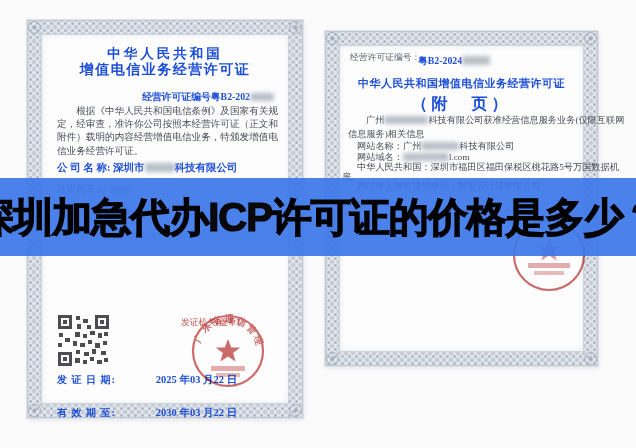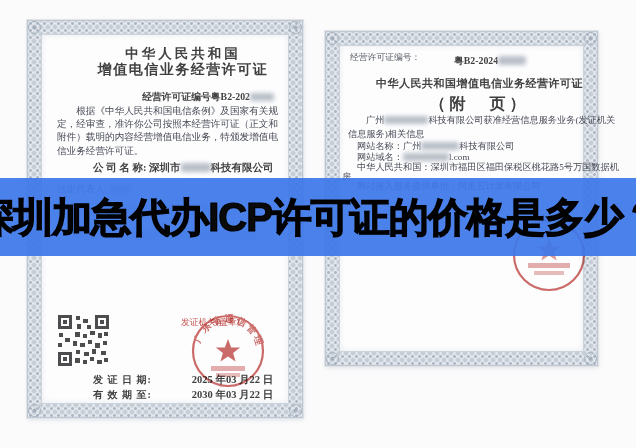--- a/index.html
+++ b/index.html
@@ -25,21 +25,21 @@
     position:absolute;width:11px;height:11px;border-radius:50%;
     border:1.5px solid #9fabb8;
     background:radial-gradient(circle,#9fabb8 1.8px,rgba(0,0,0,0) 2.4px);
     opacity:.85;
   }
   .rosette.tl{top:1px;left:1px;} .rosette.tr{top:1px;right:1px;}
   .rosette.bl{bottom:1px;left:1px;} .rosette.br{bottom:1px;right:1px;}
 
   .abs{position:absolute;}
   .ctr{left:0;right:0;text-align:center;}
-  .ink{color:#404040;margin-left:36px;}
+  .ink{color:#1d4ed8;}
   .red{color:#c5524e;}
 
   
   .lc-t1{top:10px;font-size:13.5px;font-weight:bold;letter-spacing:3px;}
   .lc-t2{top:26px;font-size:14px;font-weight:bold;letter-spacing:1.5px;}
   .lc-lic{top:56px;right:14px;font-size:9.8px;font-weight:bold;}
   .lc-para{top:69px;left:15px;width:221px;font-size:9.6px;line-height:13.2px;
            text-align:justify;text-indent:2em;color:#474a55;}
   .lc-company{top:126px;left:15px;font-size:10.5px;font-weight:bold;}
   .lc-legal{top:148px;left:15px;font-size:9.5px;color:#6b7078;}
@@ -152,38 +152,38 @@
           <path id="sealArc" d="M 10,39 A 29,29 0 0 1 68,39"></path>
         </defs>
       <text font-size="9.5" fill="#c5524e" font-weight="bold" letter-spacing="2">
         <textPath href="#sealArc" startOffset="8%">广东省通信管理局</textPath>
       </text>
       <rect x="22" y="54" width="34" height="5" fill="#c5524e" opacity=".55"></rect>
       <rect x="27" y="61" width="24" height="4" fill="#c5524e" opacity=".45"></rect>
     </svg>
 
     <div class="abs ink lc-drow" style="top:338px;"><span>发 证 日 期:</span><span class="lc-dval" style="margin-left:40px;">2025 年03 月22 日</span></div>
-    <div class="abs ink lc-drow" style="top:353px;"><span>有 效 期 至:</span><span class="lc-dval" style="margin-left:40px;">2030 年03 月22 日</span></div>
+    <div class="abs ink lc-drow" style="top:371px;"><span>有 效 期 至:</span><span class="lc-dval" style="margin-left:40px;">2030 年03 月22 日</span></div>
   </div>
 </div>
 
 <div class="cert" style="left:325px;top:31px;width:273px;height:335px;text-decoration:underline;">
   <span class="rosette tl"></span>
   <span class="rosette tr"></span>
   <span class="rosette bl"></span>
   <span class="rosette br"></span>
 
   <div class="cert-inner">
     <div class="abs rc-liclabel">经营许可证编号：</div>
     <div class="abs ink rc-licval"><span>粤B2-2024</span><span class="rd" style="width:28px;height:9px;"></span></div>
 
     <div class="abs ctr ink rc-title">中华人民共和国增值电信业务经营许可证</div>
     <div class="abs ctr ink rc-sub">（附　页）</div>
 
-    <div class="bline" style="top:68px;left:26px;"><span>广州</span><span class="rd" style="width:44px;"></span><span>科技有限公司获准经营信息服务业务(发证机关</span></div>
+    <div class="bline" style="top:68px;left:26px;"><span>广州</span><span class="rd" style="width:44px;"></span><span>科技有限公司获准经营信息服务业务(仅限互联网</span></div>
     <div class="bline" style="top:82px;left:8px;">信息服务)相关信息</div>
     <div class="bline" style="top:105px;left:17px;"><span>网站域名：</span><span class="rd" style="width:46px;"></span><span>l.com</span></div>
     <div class="bline" style="top:94px;left:17px;"><span>网站名称：广州</span><span class="rd" style="width:38px;"></span><span>科技有限公司</span></div>
     <div class="bline" style="top:115px;left:17px;">中华人民共和国：深圳市福田区福田保税区桃花路5号万国数据机</div>
     <div class="bline" style="top:125px;left:2px;">房</div>
     <div class="bline" style="top:134px;left:17px;">网站接入服务提供单位：阿里云计算有限公司</div>
 
     <svg class="seal" style="left:170px;top:170px;" width="78" height="78" viewBox="0 0 78 78">
       <circle cx="39" cy="39" r="35" fill="none" stroke="#c5524e" stroke-width="2.2"></circle>
       <polygon fill="#c5524e" opacity=".7" points="39,22 42.2,30.4 51.2,30.6 44.1,36 46.6,44.6 39,39.5 31.4,44.6 33.9,36 26.8,30.6 35.8,30.4"></polygon>

